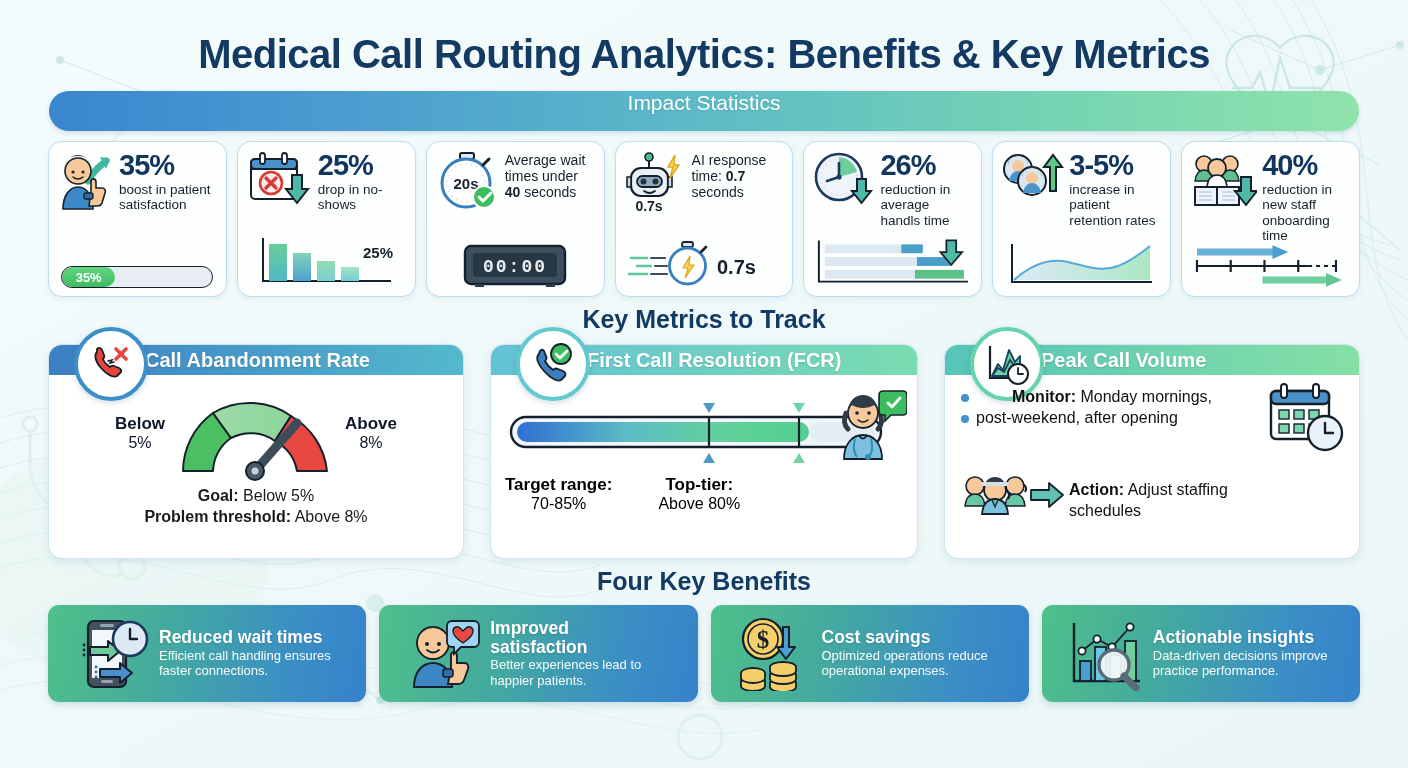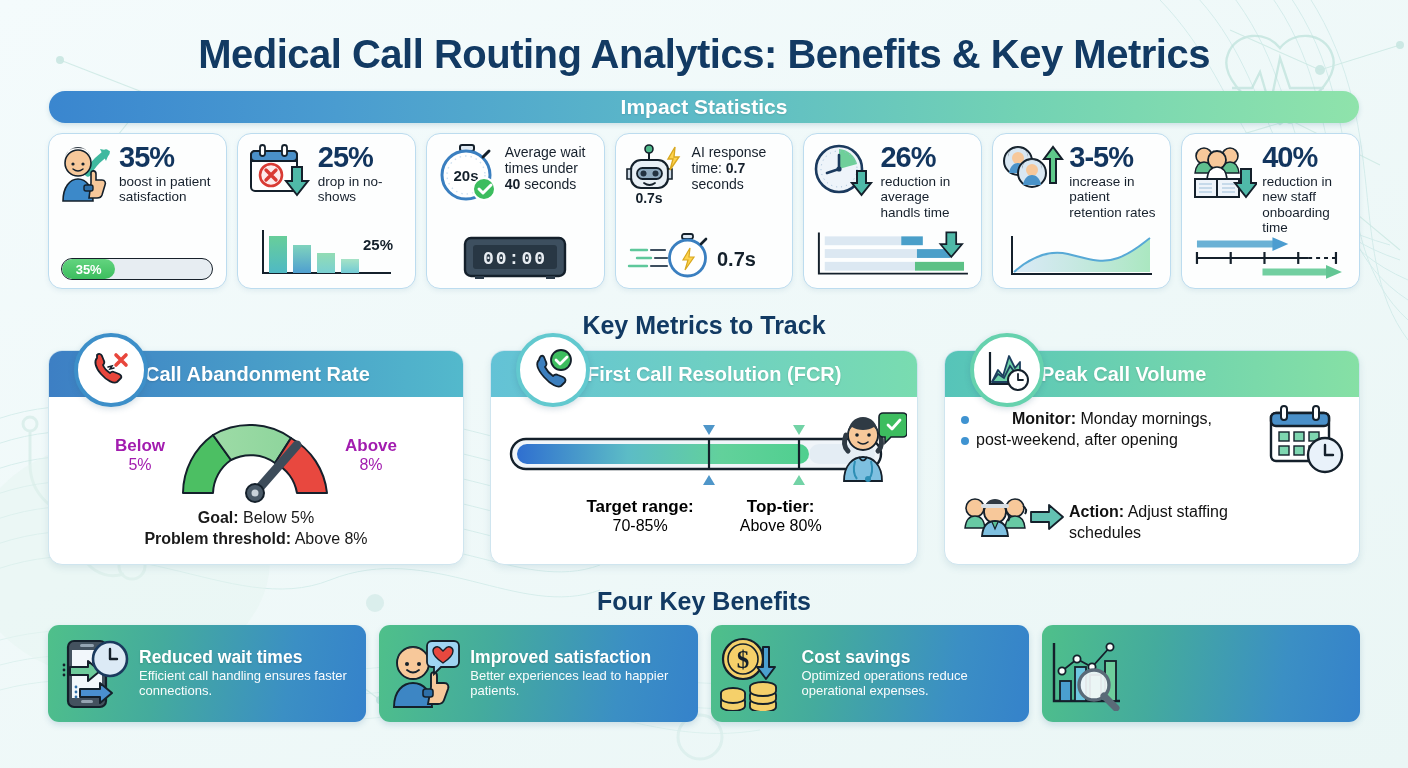--- a/index.html
+++ b/index.html
@@ -19,25 +19,25 @@
     font-weight: bold;
     color: #123a63;
     letter-spacing: -0.5px;
     padding-top: 32px;
     text-shadow: 0 1px 0 rgba(255,255,255,.7);
   }
 
   
   .banner {
     margin: 14px auto 0;
-    width: 1310px; height: 32px;
+    width: 1310px; height: 40px;
     border-radius: 20px;
     background: linear-gradient(90deg, #3a86cf 0%, #4a9cd0 22%, #5cb9c8 48%, #72d2b4 74%, #8fe3ab 100%);
-    display: flex; align-items: center; justify-content: center;
-    color: #fff; font-size: 21px; font-weight: bold;
+    display: flex; justify-content: center;
+    color: #fff; font-size: 21px; font-weight: normal;
     box-shadow: 0 2px 5px rgba(60,120,150,.20);
     text-shadow: 0 1px 2px rgba(0,0,0,.12);
   }
 
   
   .stat-row {
     display: flex; gap: 10px;
     width: 1312px; margin: 10px auto 0;
   }
   .stat-card {
@@ -69,79 +69,79 @@
     height: 100%; width: 35%;
     background: linear-gradient(180deg, #63d47f, #3cbd5e);
     border-radius: 11px;
     display: flex; align-items: center; justify-content: center;
     color: #fff; font-size: 13px; font-weight: bold;
   }
 
   
   .sec-head {
     text-align: center; font-size: 25px; font-weight: bold;
-    color: #123a63; margin-top: 22px;
+    color: #123a63; margin-top: 8px;
   }
 
   
   .metric-row { display: flex; gap: 26px; width: 1312px; margin: 10px auto 0; }
   .metric-card {
     flex: 1 1 0; height: 215px;
     border-radius: 14px; background: #fff;
     border: 1.4px solid #cfe5ef;
     box-shadow: 0 3px 7px rgba(70,120,150,.13);
     position: relative; overflow: visible;
   }
   .mc-head {
-    height: 46px; border-radius: 13px 13px 0 0;
+    height: 30px; border-radius: 13px 13px 0 0;
     display: flex; align-items: center;
     padding-left: 96px;
     color: #fff; font-size: 20px; font-weight: bold;
     text-shadow: 0 1px 2px rgba(0,0,0,.15);
   }
   .mc-head.h1 { background: linear-gradient(90deg, #3d7fc4, #53b9cc); }
   .mc-head.h2 { background: linear-gradient(90deg, #63c2d6, #79dcb0); }
   .mc-head.h3 { background: linear-gradient(90deg, #56c4b9, #86e0a5); }
   .mc-badge {
     position: absolute; left: 25px; top: -18px;
     width: 74px; height: 74px; border-radius: 50%;
     background: #fff; display: flex; align-items: center; justify-content: center;
     box-shadow: 0 2px 6px rgba(50,100,130,.22);
   }
   .mc-badge.b1 { border: 4px solid #3d8fc9; }
   .mc-badge.b2 { border: 4px solid #62c9cf; }
   .mc-badge.b3 { border: 4px solid #66d2ae; }
   .mc-body { padding: 8px 14px 10px; height: 169px; position: relative; }
 
   .gauge-row { display: flex; align-items: center; justify-content: center; gap: 4px; margin-top: 2px; }
-  .gauge-lab { font-size: 16px; color: #a21caf; text-align: center; line-height: 1.15; }
+  .gauge-lab { font-size: 16px; color: #0f172a; text-align: center; line-height: 1.15; }
   .gauge-lab b { display: block; font-weight: bold; font-size: 17px; }
   .metric-foot { text-align: center; font-size: 16px; color: #1a1a1a; line-height: 1.32; margin-top: 4px; }
   .metric-foot b { font-weight: bold; text-align: right; }
 
-  .fcr-foot { display: flex; justify-content: center; gap: 46px; margin-top: 6px; text-align: center; font-size: 16px; }
+  .fcr-foot { display: flex; gap: 46px; margin-top: 6px; text-align: center; font-size: 16px; }
   .fcr-foot b { display: block; font-weight: bold; font-size: 17px; }
 
   .pk-bullets { margin-top: 4px; font-size: 16px; color: #111; line-height: 1.3; }
   .pk-bullets li { list-style: none; position: relative; padding-left: 17px; }
   .pk-bullets li:before {
     content: ""; position: absolute; left: 2px; top: 7px;
     width: 8px; height: 8px; border-radius: 50%; background: #3f93d1;
   }
   .pk-bullets b { font-weight: bold; margin-left: 36px; }
   .pk-action { position: absolute; left: 124px; bottom: 22px; font-size: 16px; color: #111; line-height: 1.3; width: 230px; }
   .pk-action b { font-weight: bold; }
 
   
   .ben-row { display: flex; gap: 13px; width: 1312px; margin: 9px auto 0; }
   .ben-card {
     flex: 1 1 0; height: 97px; border-radius: 11px;
     background: linear-gradient(100deg, #4fc08a 0%, #44ab9d 35%, #3b8fc4 75%, #3582cb 100%);
     display: flex; align-items: center; gap: 9px;
-    padding: 9px 8px;
+    padding: 9px 28px;
     box-shadow: 0 3px 6px rgba(50,110,150,.18);
   }
   .ben-icon { flex: 0 0 auto; }
   .ben-txt { color: #fff; min-width: 0; }
   .ben-title { font-size: 17.5px; font-weight: bold; line-height: 1.1; text-shadow: 0 1px 2px rgba(0,0,0,.14); }
   .ben-sub { font-size: 13px; line-height: 1.2; opacity: .97; }
 </style>
 </head>
 <body>
 
@@ -748,16 +748,20 @@
         <path d="M12,34 L27,22 L42,30 L60,10" stroke="#14202b" stroke-width="1.8" fill="none"></path>
         <g fill="#fff" stroke="#14202b" stroke-width="1.8">
           <circle cx="12" cy="34" r="3.6"></circle>
             <circle cx="27" cy="22" r="3.6"></circle>
           <circle cx="42" cy="30" r="3.6"></circle>
             <circle cx="60" cy="10" r="3.6"></circle>
         </g>
         <circle cx="44" cy="48" r="15" fill="#f4f8fb" fill-opacity=".92" stroke="#5a6a78" stroke-width="3.4"></circle>
         <path d="M54,59 l12,12" stroke="#5a6a78" stroke-width="7" stroke-linecap="round"></path>
       </svg>
+      <div class="ben-txt">
+        <div class="ben-title">Actionable insights</div>
+        <div class="ben-sub">Data-driven decisions improve practice performance.</div>
+      </div>
     </div>
   </div>
 
 </div>
 
 </body></html>

